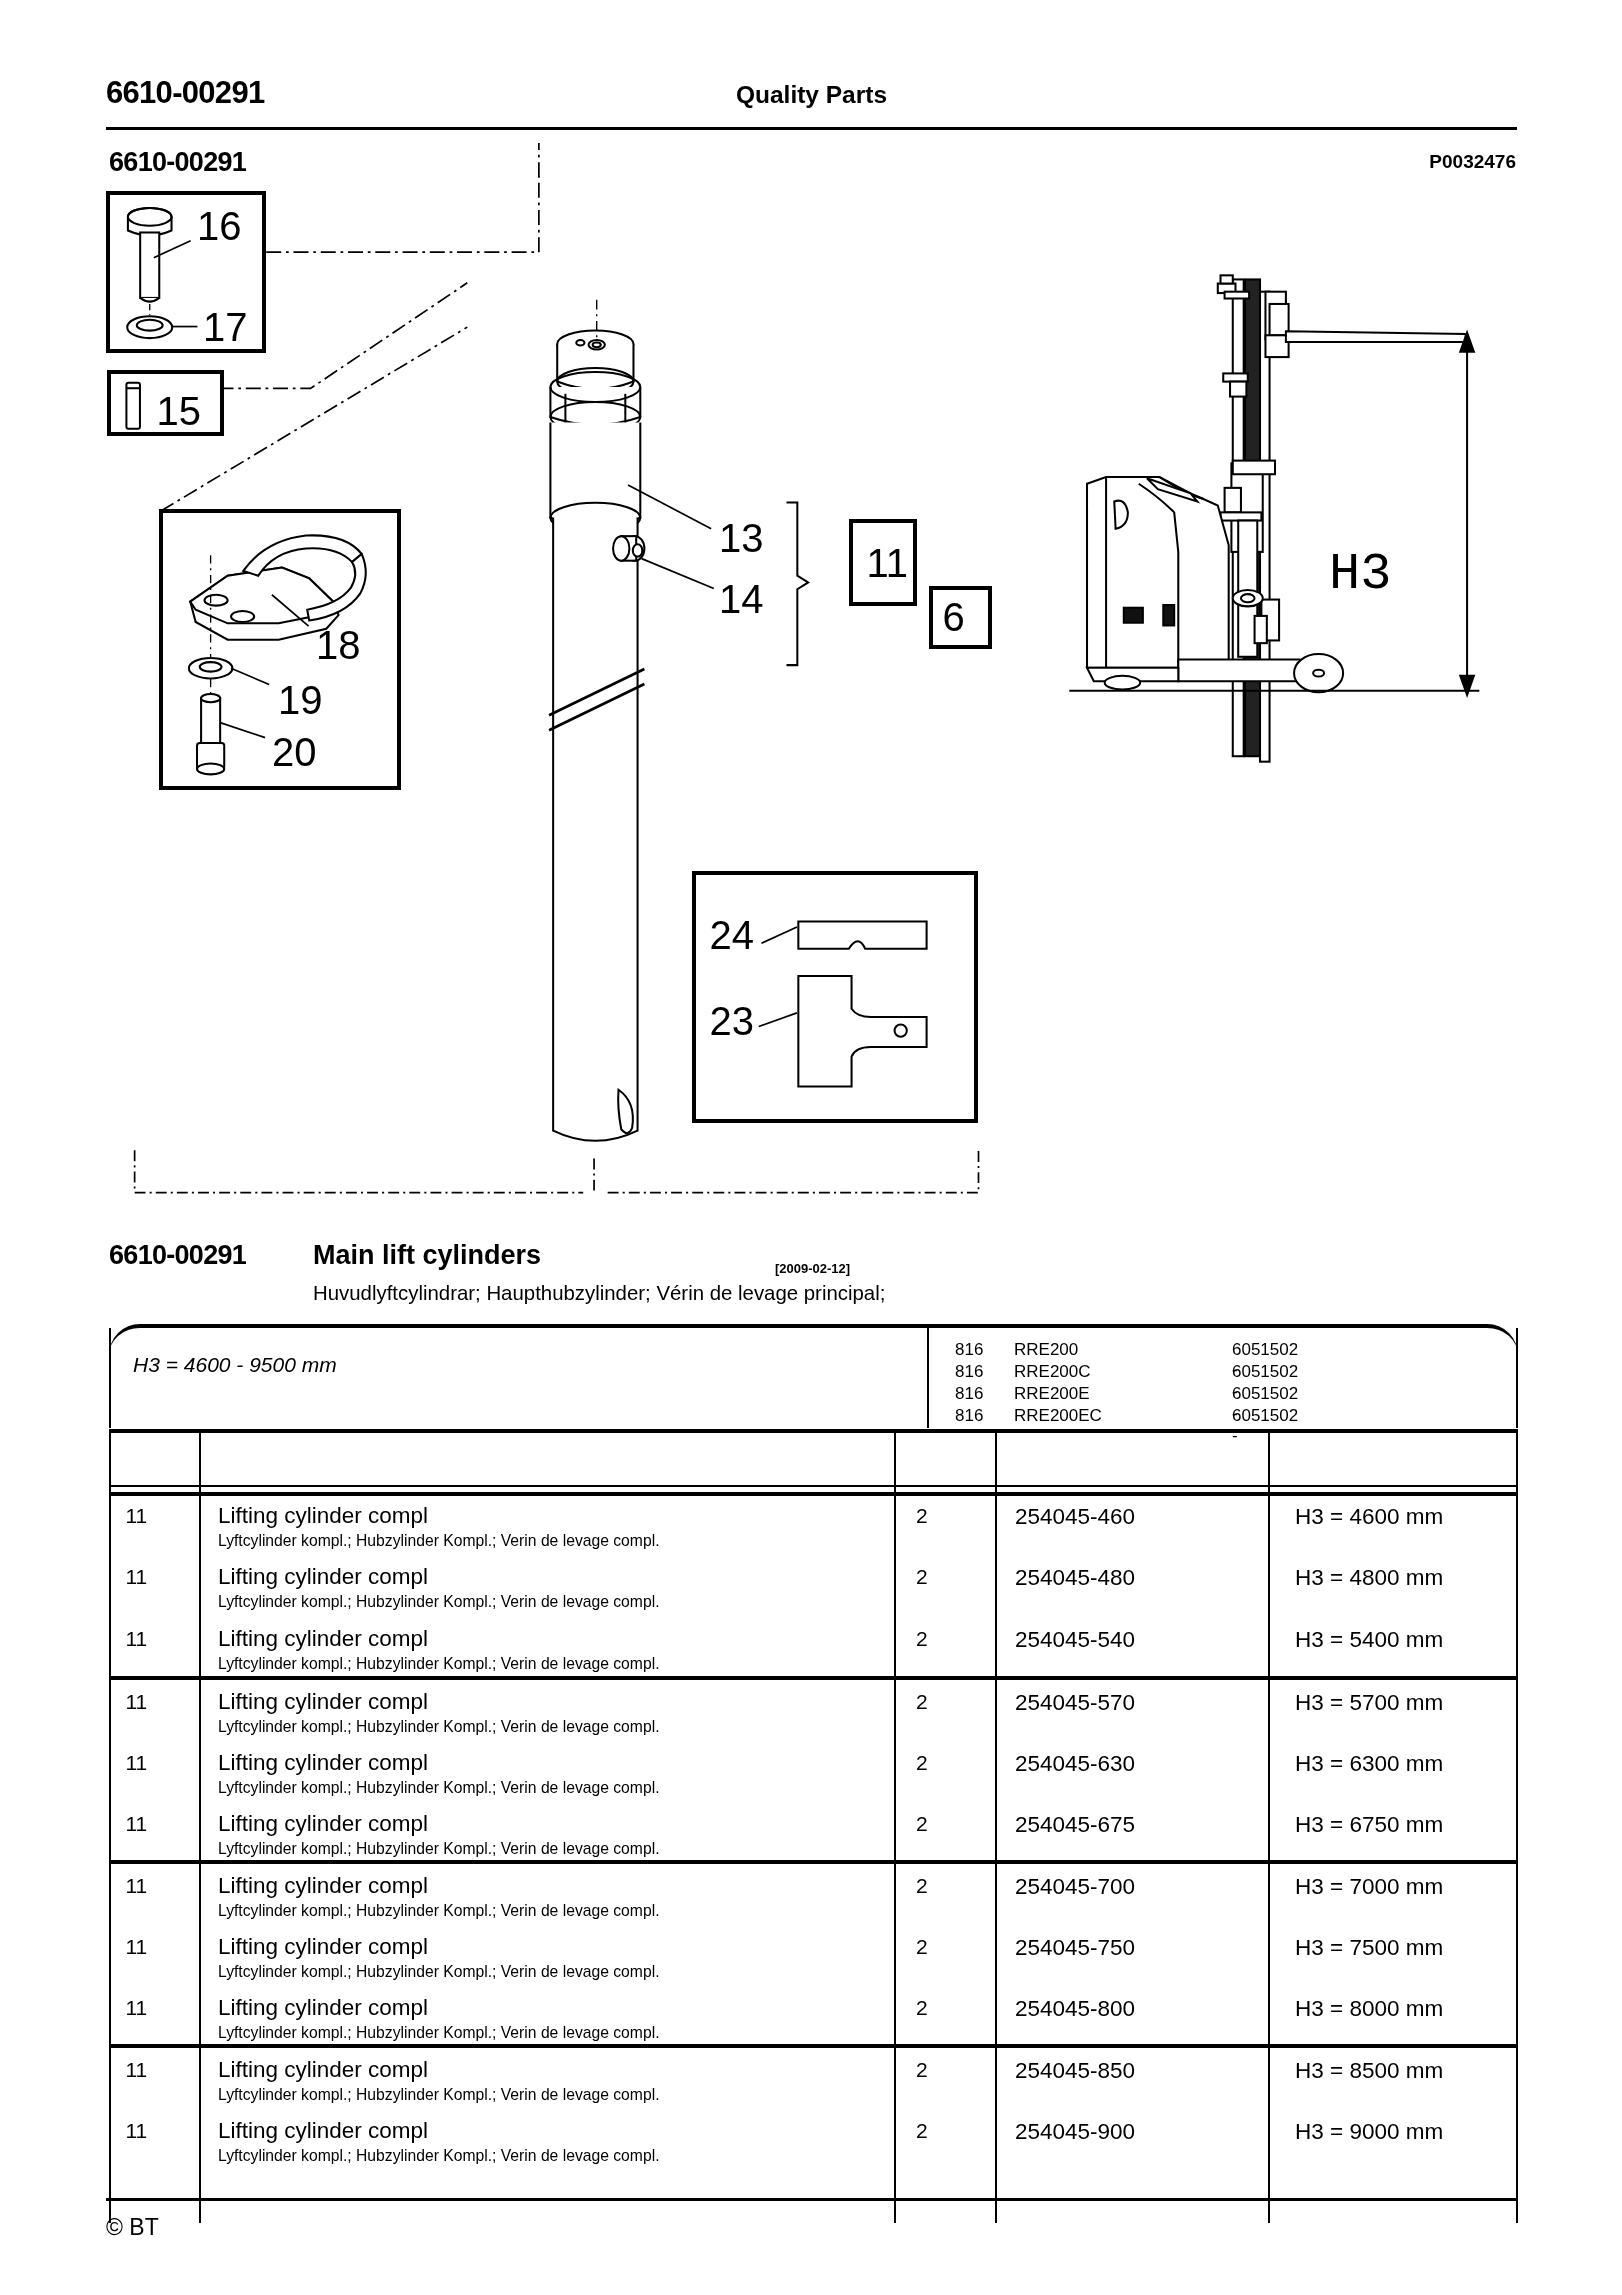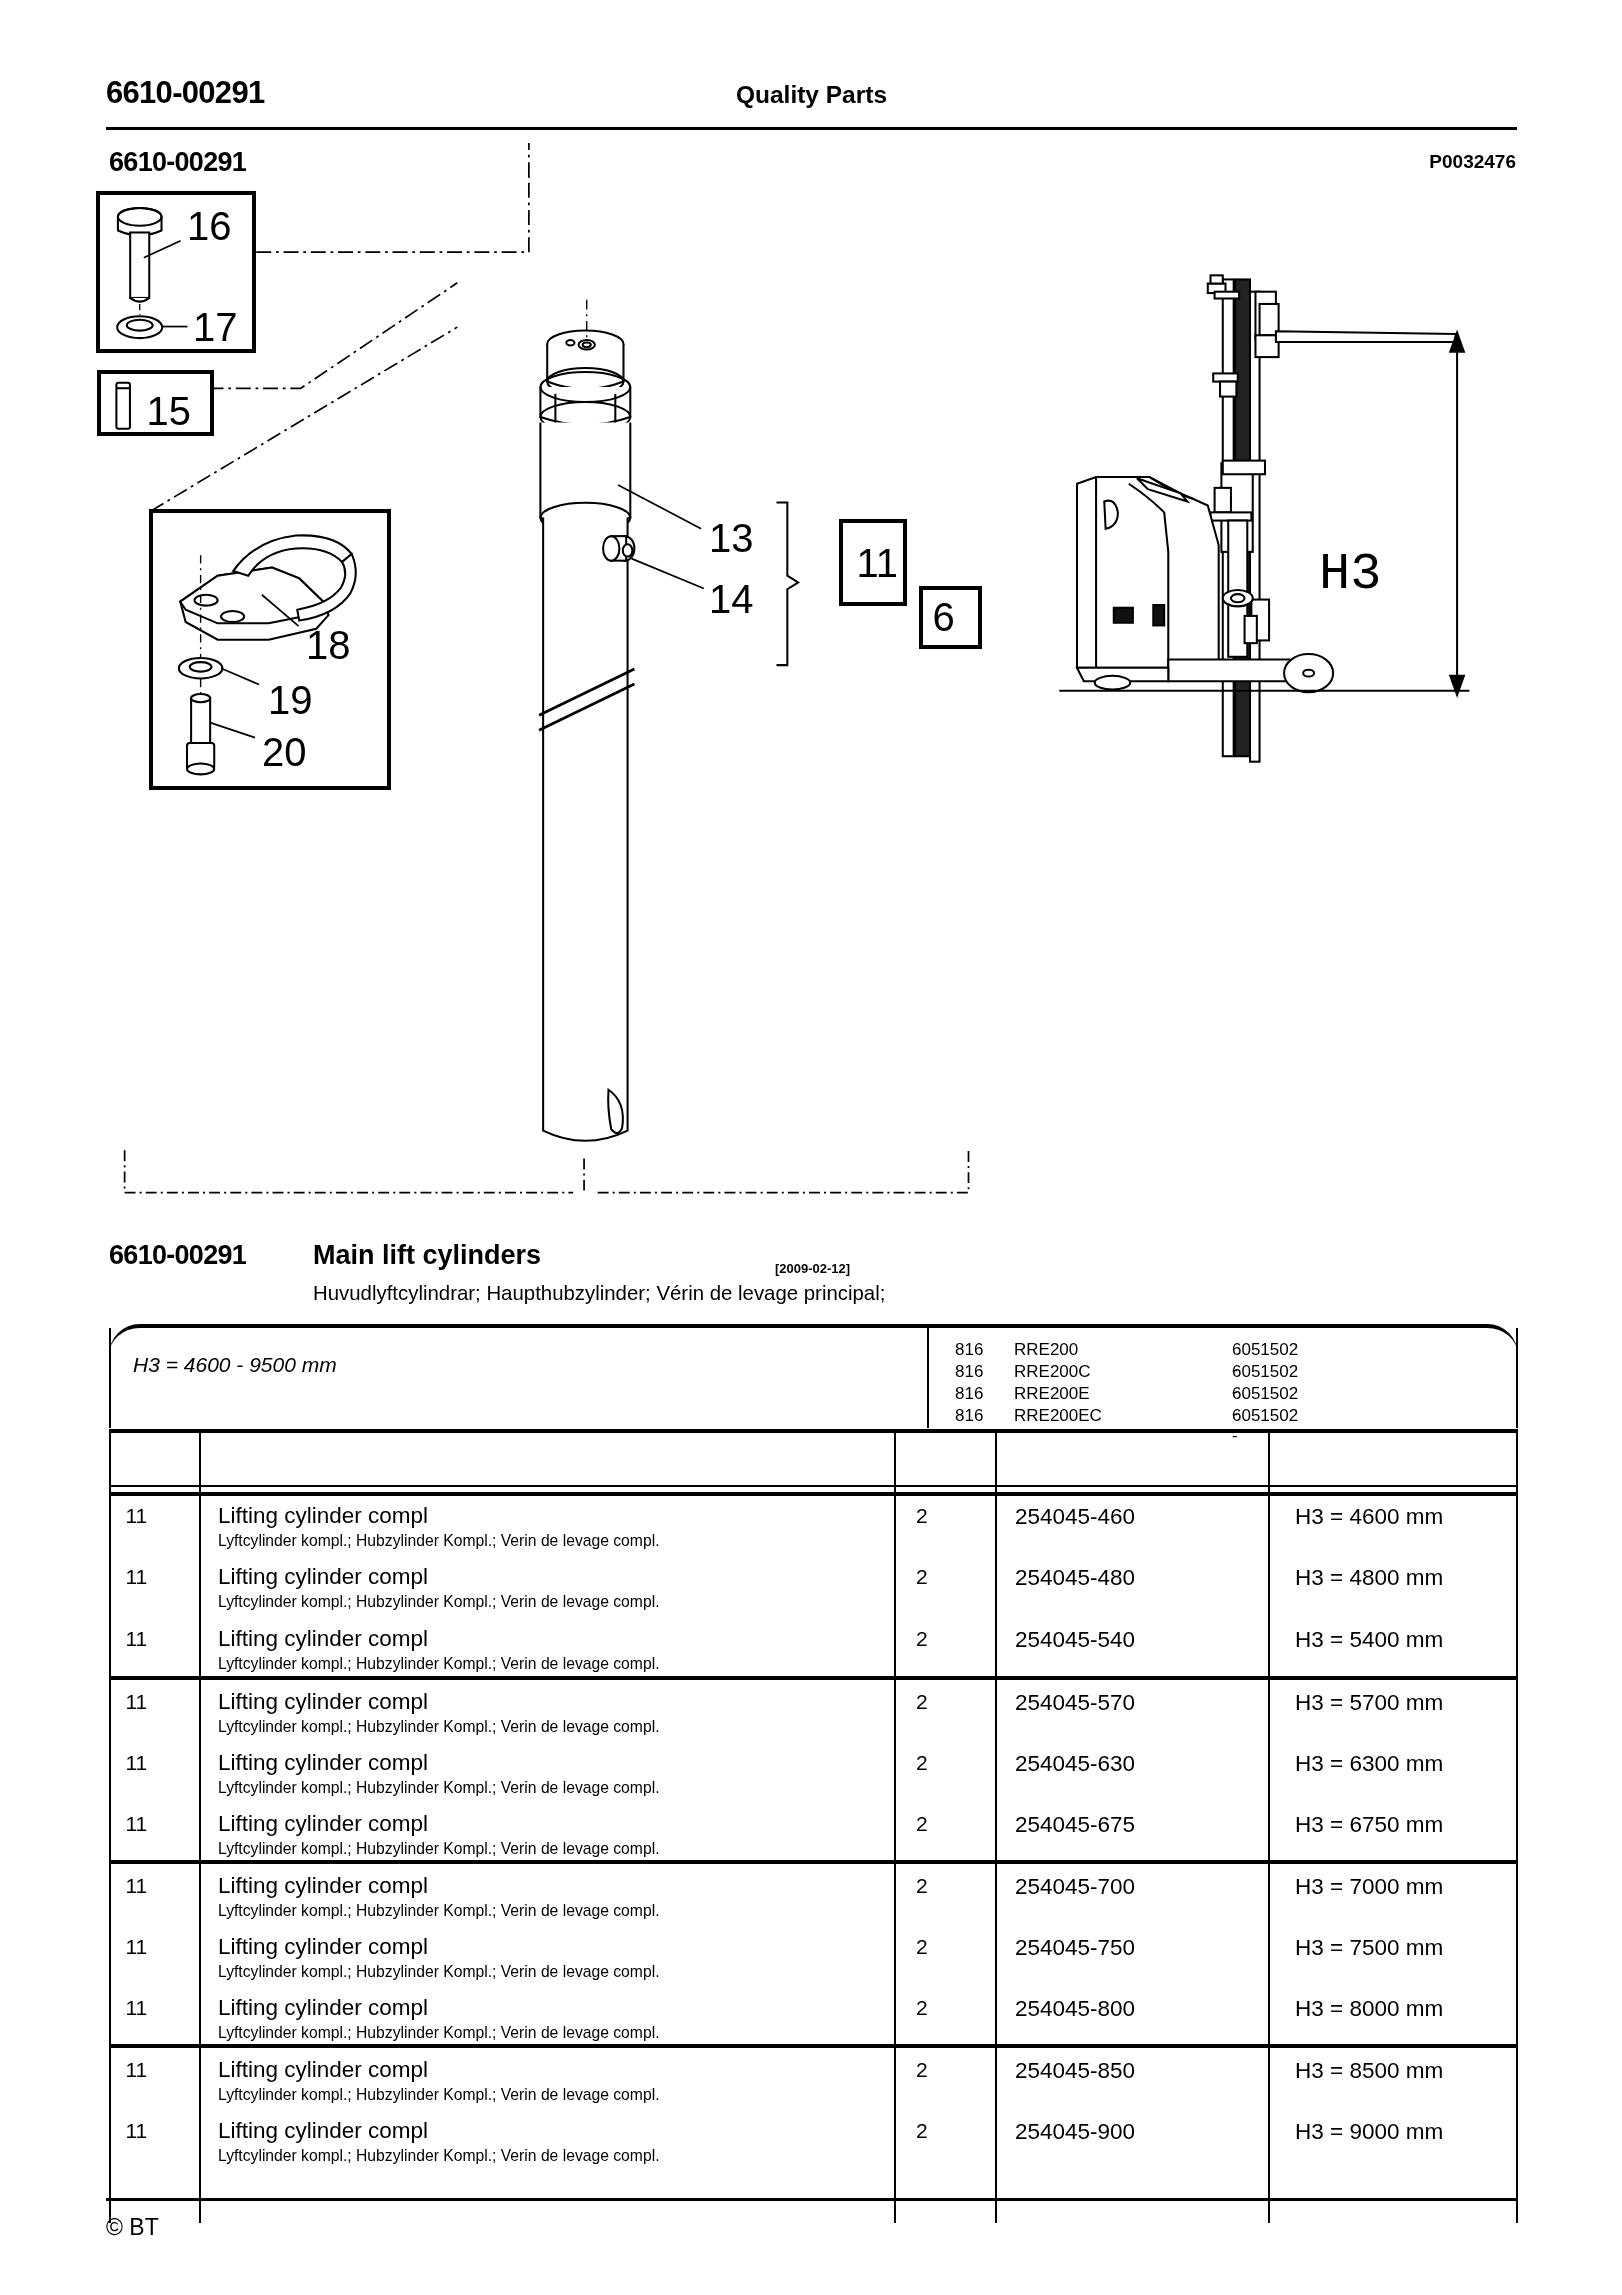--- a/index.html
+++ b/index.html
@@ -13,21 +13,21 @@
   
   #page-head{position:absolute;left:106px;top:75px;width:1411px;height:68px;}
   #head-left{position:absolute;left:0;top:0;font-size:31px;font-weight:bold;letter-spacing:-0.7px;}
   #head-center{position:absolute;left:0;top:5.5px;width:1411px;text-align:center;font-size:24.5px;font-weight:bold;}
   #head-rule{position:absolute;left:106px;top:127px;width:1411px;height:0;border-top:3.4px solid #000;}
 
   #sec-num{position:absolute;left:109px;top:147px;font-size:27px;font-weight:bold;letter-spacing:-0.7px;}
   #sec-code{position:absolute;left:0px;top:151px;width:1516px;text-align:right;font-size:19px;font-weight:bold;}
 
   
-  #diagram{position:absolute;left:96px;top:184px;width:1411px;height:1036px;}
+  #diagram{position:absolute;left:106px;top:184px;width:1411px;height:1036px;}
   .callbox{position:absolute;border:4.8px solid #000;background:#fff;box-sizing:border-box;}
   .cbnum{position:absolute;font-size:40px;font-weight:400;font-family:"Liberation Sans",sans-serif;}
   svg{overflow:visible;}
 
   
   #title-block{position:absolute;left:109px;top:1240px;width:1411px;}
   #tb-num{position:absolute;left:0;top:0;font-size:27px;font-weight:bold;letter-spacing:-0.7px;}
   #tb-name{position:absolute;left:204px;top:0;font-size:27px;font-weight:bold;}
   #tb-date{position:absolute;left:0;top:21px;width:1407px;text-align:center;font-size:13px;font-weight:bold;}
   #tb-sub{position:absolute;left:204px;top:42px;font-size:20.4px;}
@@ -227,20 +227,37 @@
       </g>
     </svg>
 
     <div class="callbox" style="left:743px;top:335px;width:68px;height:87px;">
       <div class="cbnum" style="left:13.6px;top:17.7px;">11</div>
     </div>
     <div class="callbox" style="left:823px;top:402px;width:63px;height:63px;">
       <div class="cbnum" style="left:9.5px;top:4.8px;">6</div>
     </div>
 
+    <div class="callbox" style="left:586px;top:687px;width:286px;height:252px;">
+      <svg width="277" height="243" style="position:absolute;left:0;top:0;" viewBox="0 0 406 356">
+        <g stroke="#000" fill="#fff" stroke-width="3">
+
+          <path d="M150,68 L338,68 L338,108 L248,108 Q238,86 224,108 L150,108 Z"></path>
+
+          <path d="M150,148 L228,148 L228,196 Q236,208 256,208 L338,208 L338,252 L256,252 Q234,252 228,266 L228,310 L150,310 Z"></path>
+          <circle cx="300" cy="228" r="9"></circle>
+        </g>
+        <g stroke="#000" stroke-width="2.5" fill="none">
+          <path d="M96,100 L148,76"></path>
+          <path d="M92,222 L148,202"></path>
+        </g>
+      </svg>
+      <div class="cbnum" style="left:13.6px;top:38px;">24</div>
+      <div class="cbnum" style="left:13.6px;top:124px;">23</div>
+    </div>
 
     <svg width="1411" height="82" style="position:absolute;left:0;top:954px;" viewBox="0 0 2070 120">
       <g stroke="#000" stroke-width="2.5" fill="none" stroke-dasharray="16,6,3,6">
         <path d="M42,18 L42,80 L700,80"></path>
         <path d="M716,30 L716,80"></path>
         <path d="M736,80 L1280,80 L1280,18"></path>
       </g>
     </svg>
 
     <svg width="436" height="722" style="position:absolute;left:951px;top:75px;" viewBox="0 0 640 1060">

